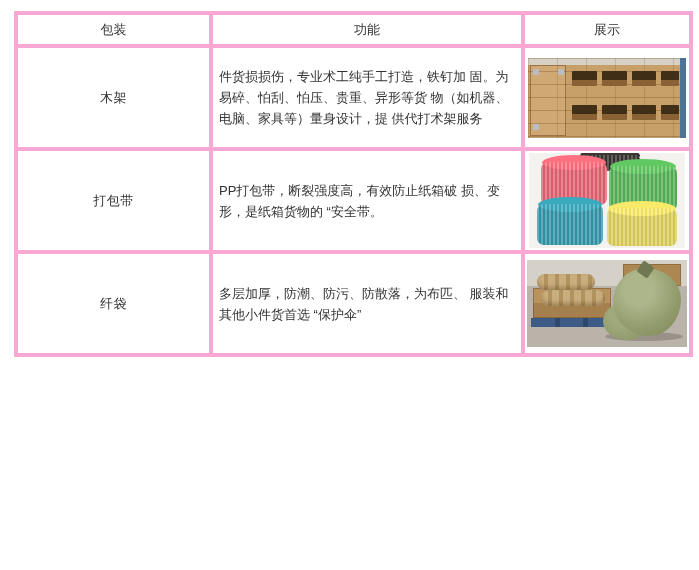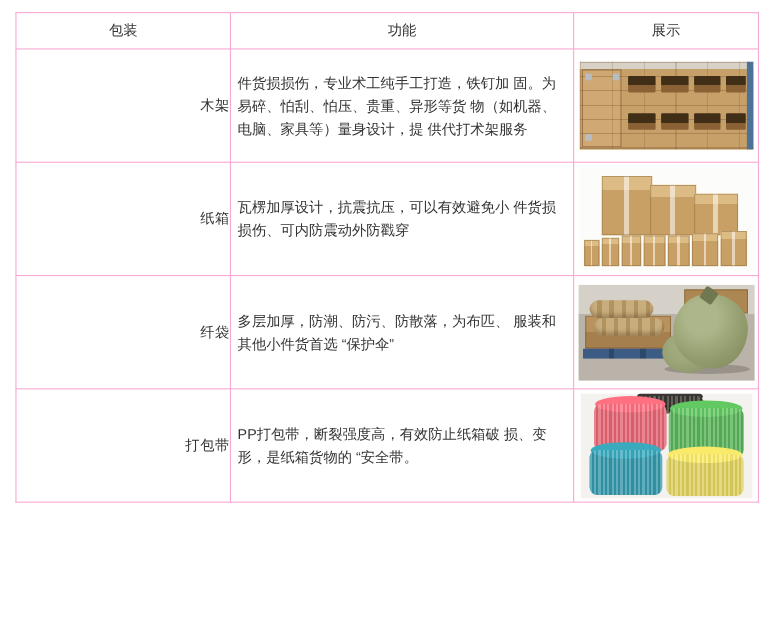--- a/index.html
+++ b/index.html
@@ -12,26 +12,26 @@
 
   
   .pack-table {
     position: absolute; left: 14px; top: 11px;
     width: 675px; border-collapse: collapse; table-layout: fixed;
     font-size: 13px;
   }
   .pack-table col.c1 { width: 195px; }
   .pack-table col.c2 { width: 312px; }
   .pack-table col.c3 { width: 168px; }
-  .pack-table th, .pack-table td { border: 1px solid #f9a8d4; }
+  .pack-table th, .pack-table td { border: 4px solid #f9a8d4; }
   .pack-table th {
     height: 33px; font-weight: normal; text-align: center; vertical-align: middle;
   }
   .pack-table tbody tr { height: 103px; }
-  td.cell-pack { text-align: right; vertical-align: middle; letter-spacing: .5px; }
+  td.cell-pack { text-align: center; vertical-align: middle; letter-spacing: .5px; }
   td.cell-func { vertical-align: middle; padding: 0 6px; line-height: 21px; text-align: left; }
   td.cell-show { text-align: center; vertical-align: middle; }
 
   
   .photo { position: relative; margin: 0 auto; overflow: hidden; }
   .photo i, .photo span { position: absolute; display: block; }
 
   
   .ph-crates { width: 158px; height: 80px;
     background: linear-gradient(180deg, #d8d2c6 0 7px, #c79f69 7px); }
@@ -127,35 +127,31 @@
           <i class="slot" style="left:133px;top:13px;width:18px;height:15px"></i>
           <i class="slot" style="left:44px;top:47px;width:25px;height:15px"></i>
           <i class="slot" style="left:74px;top:47px;width:25px;height:15px"></i>
           <i class="slot" style="left:104px;top:47px;width:24px;height:15px"></i>
           <i class="slot" style="left:133px;top:47px;width:18px;height:15px"></i>
           <i class="tarp"></i>
         </div>
       </td>
     </tr>
 
+
     <tr>
-      <td class="cell-pack">纸箱</td>
-      <td class="cell-func">瓦楞加厚设计，抗震抗压，可以有效避免小 件货损损伤、可内防震动外防戳穿</td>
+      <td class="cell-pack">打包带</td>
+      <td class="cell-func">PP打包带，断裂强度高，有效防止纸箱破 损、变形，是纸箱货物的 “安全带。</td>
       <td class="cell-show">
-        <div class="photo ph-boxes">
-          <i class="bx" style="left:20px;top:8px;width:46px;height:54px"></i>
-          <i class="bx" style="left:64px;top:16px;width:42px;height:46px"></i>
-          <i class="bx" style="left:104px;top:24px;width:40px;height:38px"></i>
-          <i class="bx" style="left:4px;top:66px;width:14px;height:24px"></i>
-          <i class="bx" style="left:20px;top:64px;width:16px;height:26px"></i>
-          <i class="bx" style="left:38px;top:62px;width:18px;height:28px"></i>
-          <i class="bx" style="left:58px;top:62px;width:20px;height:28px"></i>
-          <i class="bx" style="left:80px;top:62px;width:20px;height:28px"></i>
-          <i class="bx" style="left:102px;top:60px;width:24px;height:30px"></i>
-          <i class="bx" style="left:128px;top:58px;width:24px;height:32px"></i>
+        <div class="photo ph-straps">
+          <span class="roll" style="left:50px;top:2px;width:62px;height:16px;background:#33302b"></span>
+          <span class="roll" style="left:12px;top:9px;width:66px;height:43px;background:#e26371"></span>
+          <span class="roll" style="left:80px;top:13px;width:68px;height:45px;background:#57b157"></span>
+          <span class="roll" style="left:8px;top:51px;width:66px;height:41px;background:#3396a9"></span>
+          <span class="roll" style="left:78px;top:55px;width:70px;height:38px;background:#ddcf5d"></span>
         </div>
       </td>
     </tr>
 
     <tr>
       <td class="cell-pack">纤袋</td>
       <td class="cell-func">多层加厚，防潮、防污、防散落，为布匹、 服装和其他小件货首选 “保护伞”</td>
       <td class="cell-show">
         <div class="photo ph-sacks">
           <i class="cardb"></i>
@@ -164,29 +160,15 @@
           <i class="bun" style="left:14px;top:30px;width:64px;height:16px"></i>
           <i class="pallet"></i>
           <i class="shad"></i>
           <i class="sack2"></i>
           <i class="sack1"></i>
           <i class="knot"></i>
         </div>
       </td>
     </tr>
 
-    <tr>
-      <td class="cell-pack">打包带</td>
-      <td class="cell-func">PP打包带，断裂强度高，有效防止纸箱破 损、变形，是纸箱货物的 “安全带。</td>
-      <td class="cell-show">
-        <div class="photo ph-straps">
-          <span class="roll" style="left:50px;top:2px;width:62px;height:16px;background:#33302b"></span>
-          <span class="roll" style="left:12px;top:9px;width:66px;height:43px;background:#e26371"></span>
-          <span class="roll" style="left:80px;top:13px;width:68px;height:45px;background:#57b157"></span>
-          <span class="roll" style="left:8px;top:51px;width:66px;height:41px;background:#3396a9"></span>
-          <span class="roll" style="left:78px;top:55px;width:70px;height:38px;background:#ddcf5d"></span>
-        </div>
-      </td>
-    </tr>
-
 
   </tbody>
 </table>
 
 </body></html>

